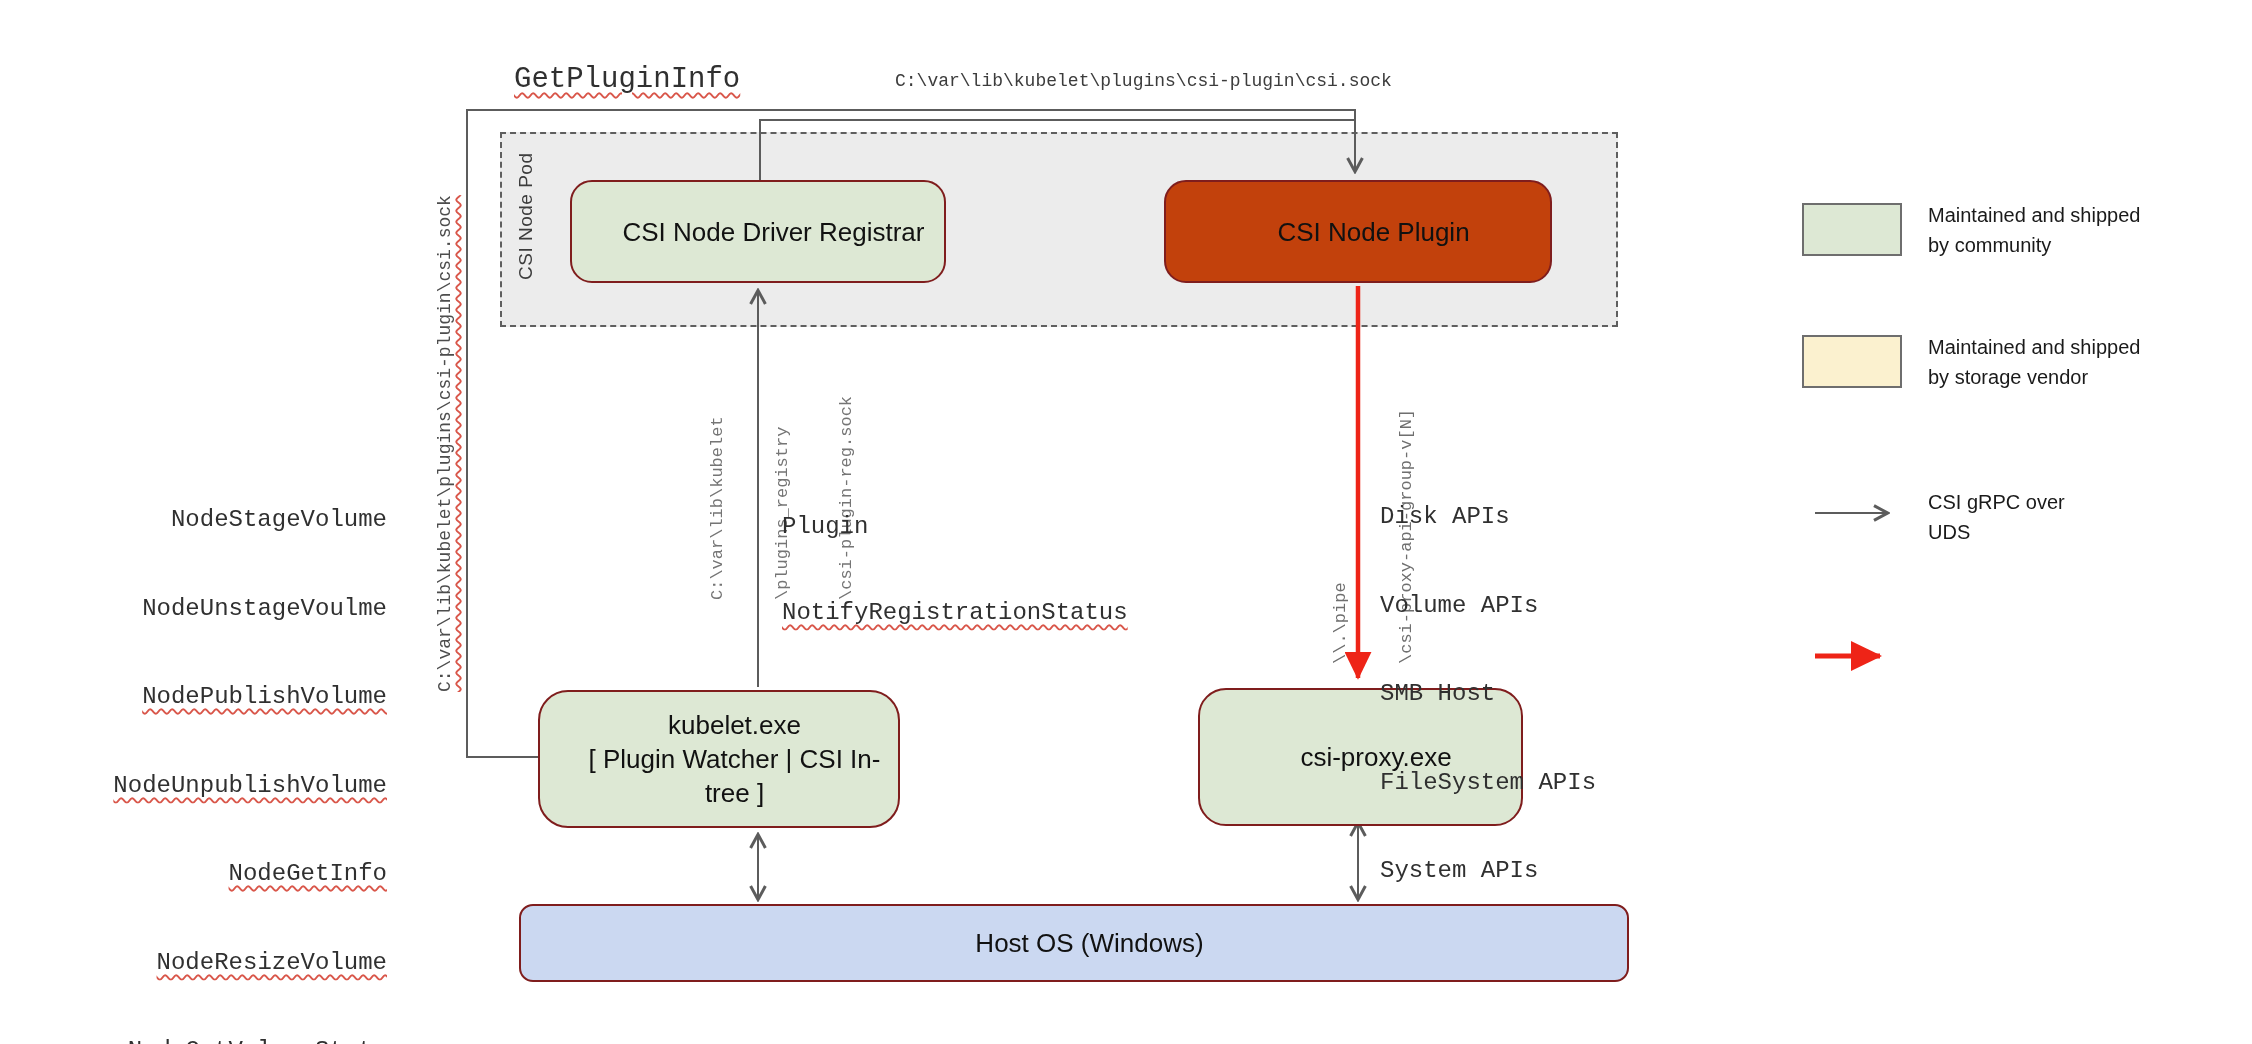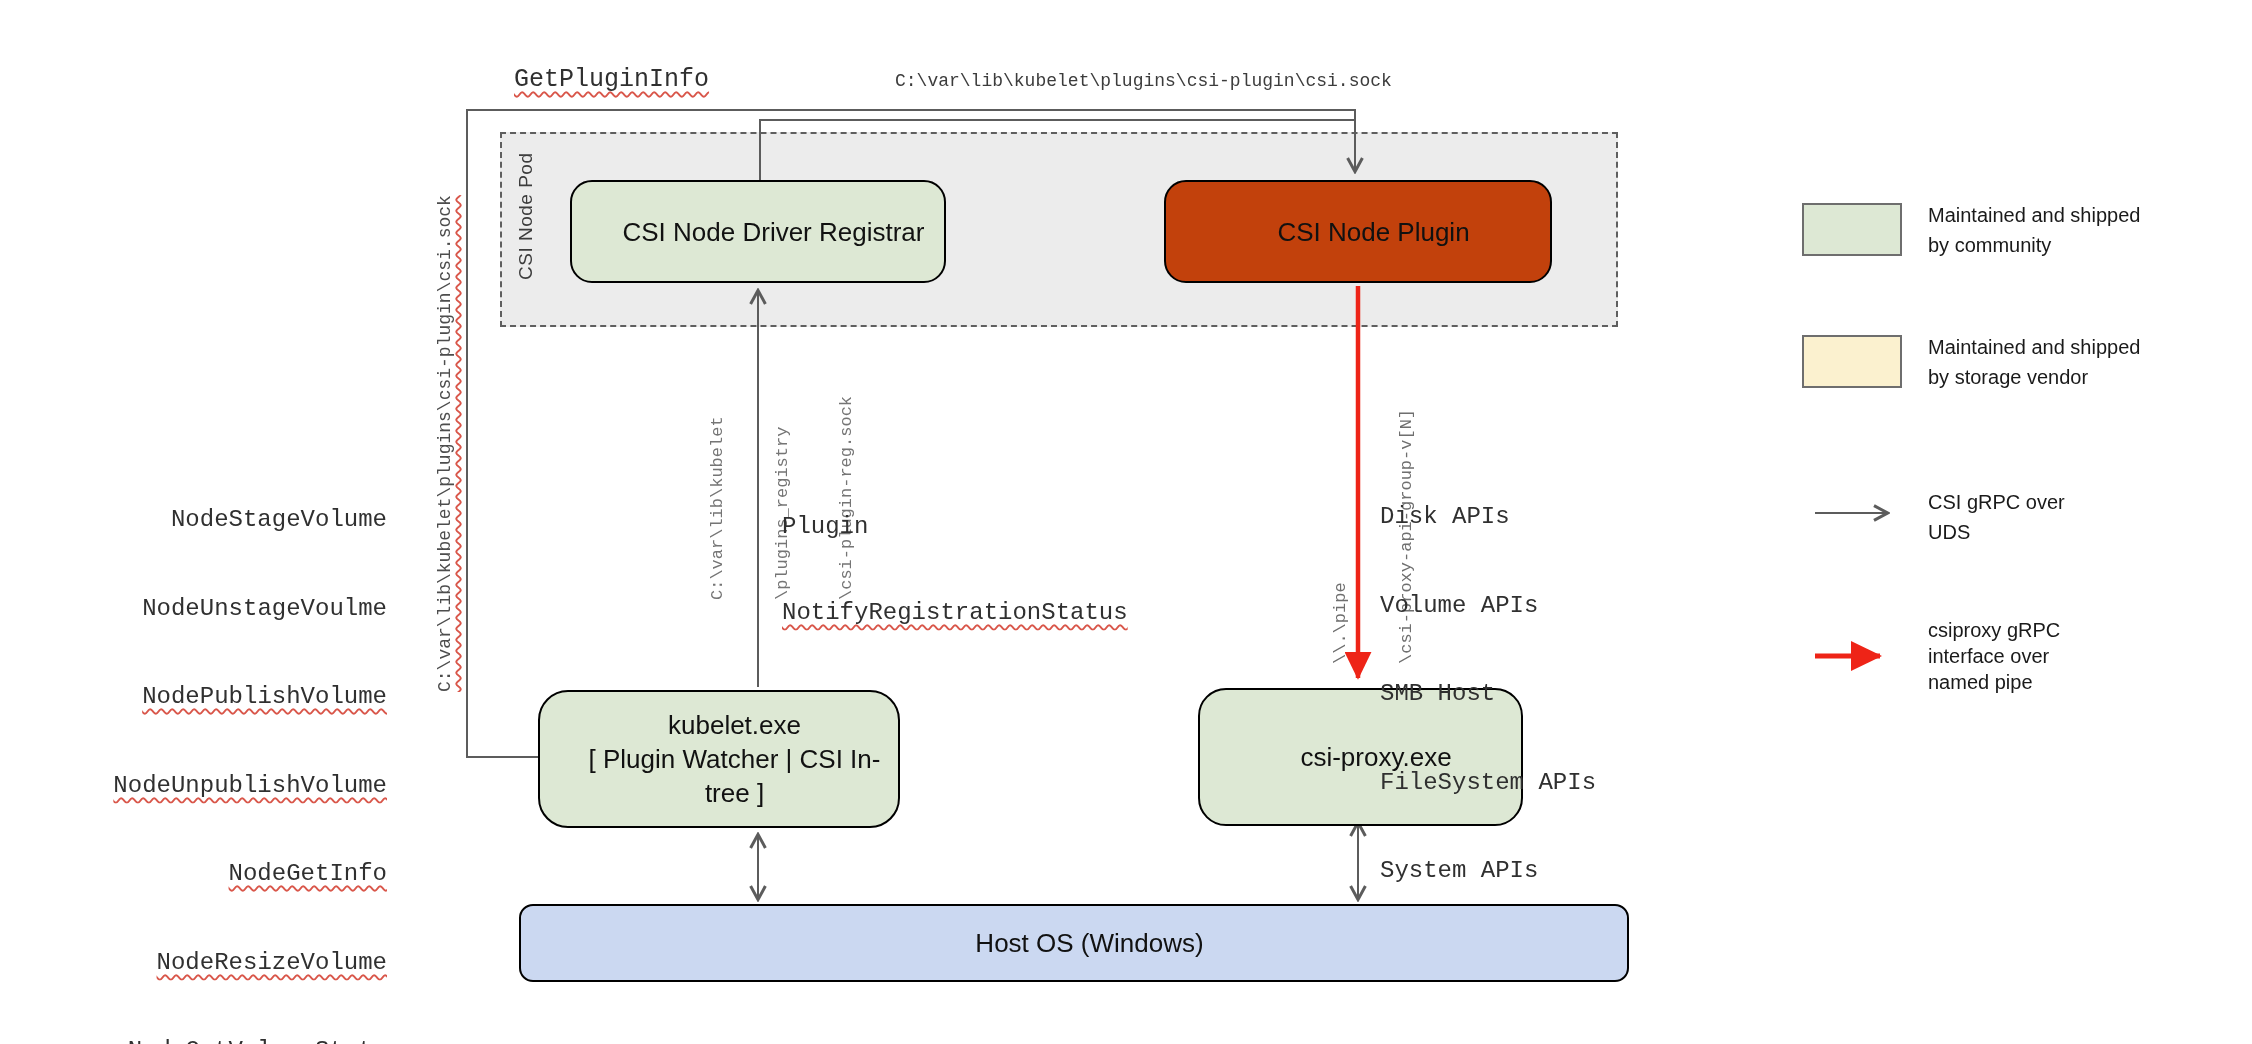--- a/index.html
+++ b/index.html
@@ -2,38 +2,38 @@
 <html><head>
 <meta charset="utf-8">
 <style>
   html,body{margin:0;padding:0;background:#ffffff;}
   .stage{position:relative;width:2252px;height:1044px;background:#ffffff;overflow:hidden;
          font-family:"Liberation Sans",sans-serif;}
   
   .pod{position:absolute;left:500px;top:132px;width:1118px;height:195px;
        background:#ececec;border:2px dashed #5f5f5f;box-sizing:border-box;}
   .node-box{position:absolute;display:flex;flex-direction:column;align-items:center;justify-content:center;
-            box-sizing:border-box;border:2px solid #000000;text-align:center;color:#111;
+            box-sizing:border-box;border:2px solid #7f1d1d;text-align:center;color:#111;
             font-size:26px;line-height:34px;padding-left:31px;}
   .green{background:#dde8d4;}
   .yellow{background:#c2410c;}
   .blue{background:#cbd8f1;}
   .registrar{left:570px;top:180px;width:376px;height:103px;border-radius:22px;}
   .plugin{left:1164px;top:180px;width:388px;height:103px;border-radius:22px;}
   .kubelet{left:538px;top:690px;width:362px;height:138px;border-radius:30px;}
   .proxy{left:1198px;top:688px;width:325px;height:138px;border-radius:28px;}
   .hostos{left:519px;top:904px;width:1110px;height:78px;border-radius:14px;}
   
   .wires{position:absolute;left:0;top:0;width:2252px;height:1044px;}
   
   .mono{font-family:"Liberation Mono","DejaVu Sans Mono",monospace;white-space:pre;}
   .lbl{position:absolute;color:#303030;font-size:24px;line-height:29.5px;}
   .sq{text-decoration-line:underline;text-decoration-style:wavy;text-decoration-color:#d9564a;
       text-decoration-thickness:1.5px;text-underline-offset:5px;}
-  .getplugininfo{left:514px;top:64px;font-size:25px;line-height:32px;}
+  .getplugininfo{left:514px;top:64px;font-size:29px;line-height:32px;}
   .toppath{left:895px;top:67px;width:486px;font-size:18px;text-align:center;color:#3c3c3c;}
   .nodecalls{left:60px;top:446px;width:327px;text-align:right;}
   .getinfoblk{left:782px;top:456px;line-height:28.5px;}
   .apiblk{left:1380px;top:443px;}
   .vtext{position:absolute;transform-origin:0 0;transform:rotate(-90deg);white-space:pre;
          font-family:"Liberation Mono","DejaVu Sans Mono",monospace;}
   .leftpath{left:434px;top:692px;font-size:18px;line-height:22px;color:#4d4d4d;}
   .regpath{left:664px;top:600px;font-size:17px;line-height:21.5px;color:#757575;}
   .pipepath{left:1286px;top:664px;font-size:17px;line-height:22px;color:#6f6f6f;}
   .podlabel{left:515px;top:280px;font-family:"Liberation Sans",sans-serif;
@@ -139,19 +139,14 @@
   <div class="legtext lt2">
     <div>Maintained and shipped</div>
     <div>by storage vendor</div>
   </div>
 
   <div class="legtext lt3">
     <div>CSI gRPC over</div>
     <div>UDS</div>
   </div>
 
-  <div class="legtext lt4">
-    <div>csiproxy gRPC</div>
-    <div>interface over</div>
-    <div>named pipe</div>
-  </div>
 
 </div>
 
 </body></html>

